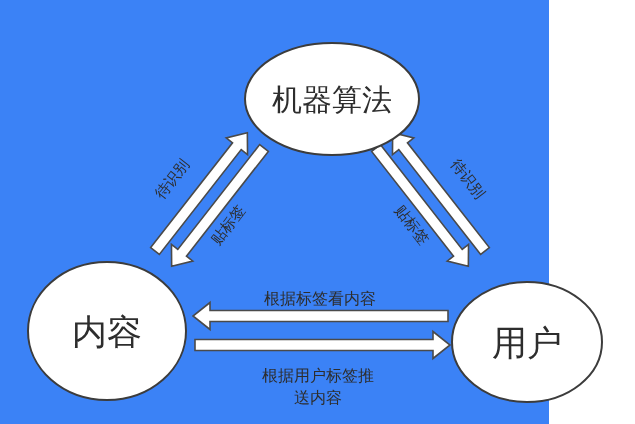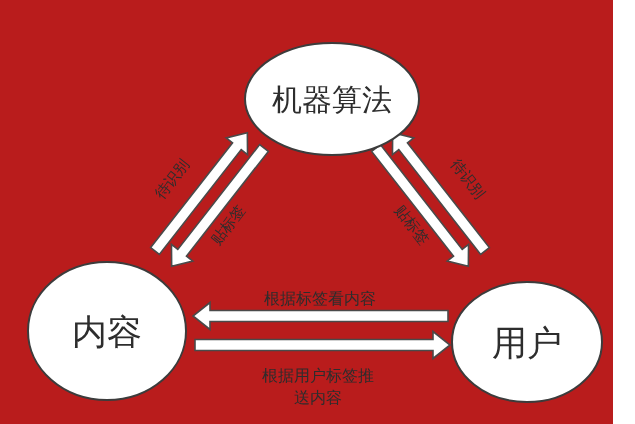--- a/index.html
+++ b/index.html
@@ -7,23 +7,23 @@
     padding: 0;
   }
   body {
     width: 635px;
     height: 424px;
     background: #ffffff;
     font-family: "Liberation Sans", sans-serif;
     overflow: hidden;
   }
   .diagram-wrap {
-    width: 613px;
+    width: 549px;
     height: 424px;
-    background: #b91c1c;
+    background: #3b82f6;
   }
   svg { display: block; }
   .node {
     fill: #ffffff;
     stroke: #3c3c3c;
     stroke-width: 2;
   }
   .arrow {
     fill: #ffffff;
     stroke: #4a4a4a;

